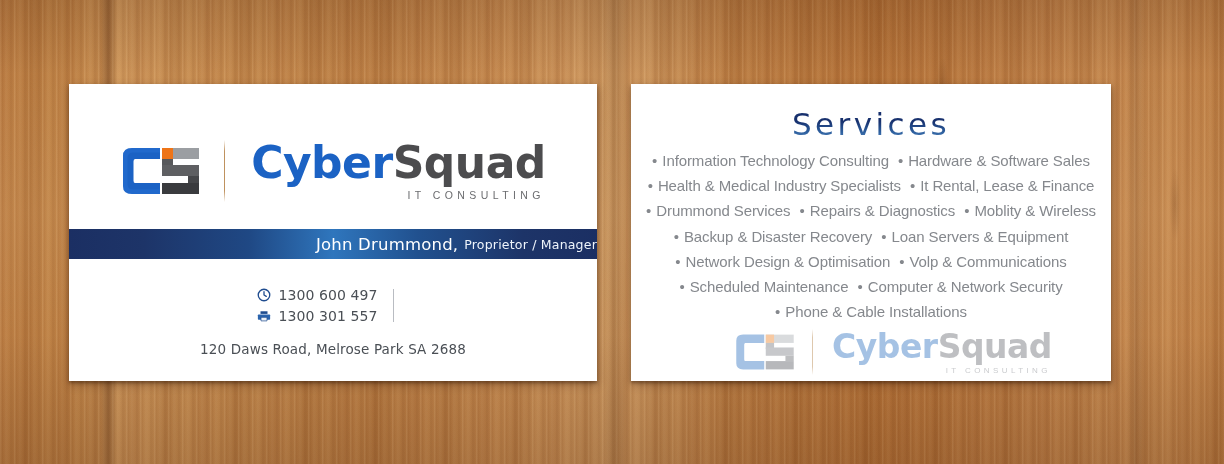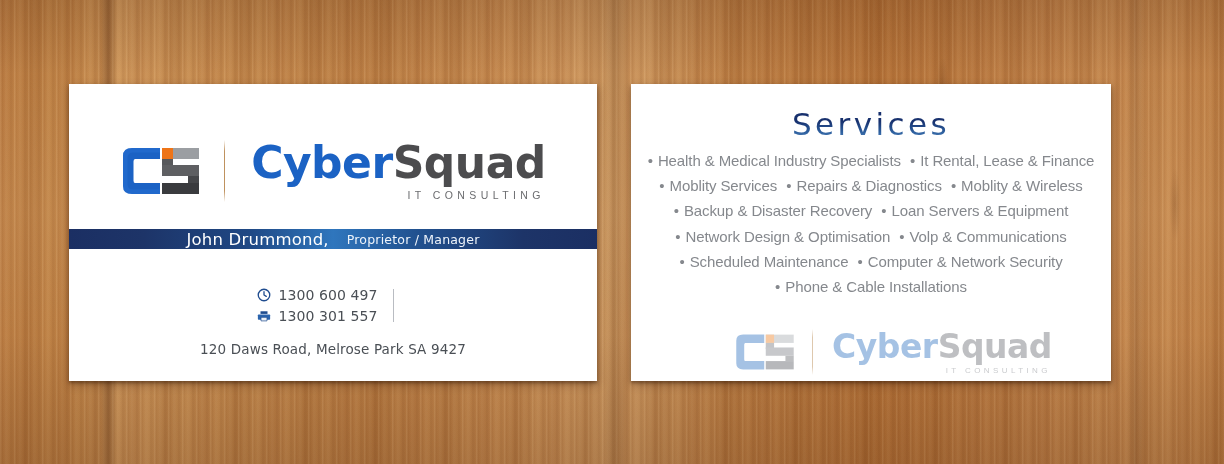--- a/index.html
+++ b/index.html
@@ -200,45 +200,45 @@
   #logo-back .word-main { font-size: 33px; }
   #logo-back .word-sub {
     font-size: 8px; letter-spacing: 3.4px;
     margin-top: 3px; margin-right: 1px;
   }
 
   
   #name-bar {
     position: absolute;
     left: 0; top: 145px;
-    width: 100%; height: 20px;
+    width: 100%; height: 30px;
     display: flex;
     align-items: center;
-    justify-content: center;
+    justify-content: flex-end;
     background: linear-gradient(90deg,
       #1b2f63 0%,
       #1d3468 14%,
       #1f4884 34%,
       #2f76bd 50%,
       #21518f 66%,
       #1d3468 86%,
       #1b2f63 100%);
   }
   .name-person {
     font-family: "DejaVu Sans", sans-serif;
     font-size: 16.5px;
     color: #ffffff;
     letter-spacing: 0.2px;
     font-weight: 400;
   }
   .name-role {
     font-family: "DejaVu Sans", sans-serif;
     font-size: 12.5px;
     color: #eef4fb;
-    margin-left: 18px;
+    margin-left: 6px;
     letter-spacing: 0.2px;
     font-weight: 400;
   }
 
   
   #contact-block {
     position: absolute;
     left: 0; top: 203px;
     width: 100%;
     display: flex;
@@ -389,30 +389,31 @@
             <path d="M4.6 9.5 L11.4 9.5 L11.4 13.6 L4.6 13.6 Z" fill="#eef2f7" stroke="#1f4c8f" stroke-width="0.8"></path>
           </svg>
           <span class="contact-text">1300 301 557</span>
         </div>
       </div>
 
       <div class="contact-sep"></div>
 
     </div>
 
-    <div id="address-line">120 Daws Road, Melrose Park SA 9427</div>
+    <div id="address-line">120 Daws Road, Melrose Park SA 2688</div>
   </div>
 
   <div class="card" id="card-back">
 
     <div id="services-title">Services</div>
 
     <div id="services-list">
+        <div class="service-line"><span class="bullet">• </span><span>Information Technology Consulting</span><span class="gap"></span><span class="bullet">• </span><span>Hardware &amp; Software Sales</span></div>
         <div class="service-line"><span class="bullet">• </span><span>Health &amp; Medical Industry Specialists</span><span class="gap"></span><span class="bullet">• </span><span>It Rental, Lease &amp; Finance</span></div>
-        <div class="service-line"><span class="bullet">• </span><span>Moblity Services</span><span class="gap"></span><span class="bullet">• </span><span>Repairs &amp; Diagnostics</span><span class="gap"></span><span class="bullet">• </span><span>Moblity &amp; Wireless</span></div>
+        <div class="service-line"><span class="bullet">• </span><span>Drummond Services</span><span class="gap"></span><span class="bullet">• </span><span>Repairs &amp; Diagnostics</span><span class="gap"></span><span class="bullet">• </span><span>Moblity &amp; Wireless</span></div>
         <div class="service-line"><span class="bullet">• </span><span>Backup &amp; Disaster Recovery</span><span class="gap"></span><span class="bullet">• </span><span>Loan Servers &amp; Equipment</span></div>
         <div class="service-line"><span class="bullet">• </span><span>Network Design &amp; Optimisation</span><span class="gap"></span><span class="bullet">• </span><span>Volp &amp; Communications</span></div>
         <div class="service-line"><span class="bullet">• </span><span>Scheduled Maintenance</span><span class="gap"></span><span class="bullet">• </span><span>Computer &amp; Network Security</span></div>
         <div class="service-line"><span class="bullet">• </span><span>Phone &amp; Cable Installations</span></div>
       </div>
 
     <div class="logo-lockup" id="logo-back">
 
       <div class="logo-mark">
         <svg viewBox="0 0 82 50" width="62" height="38">

